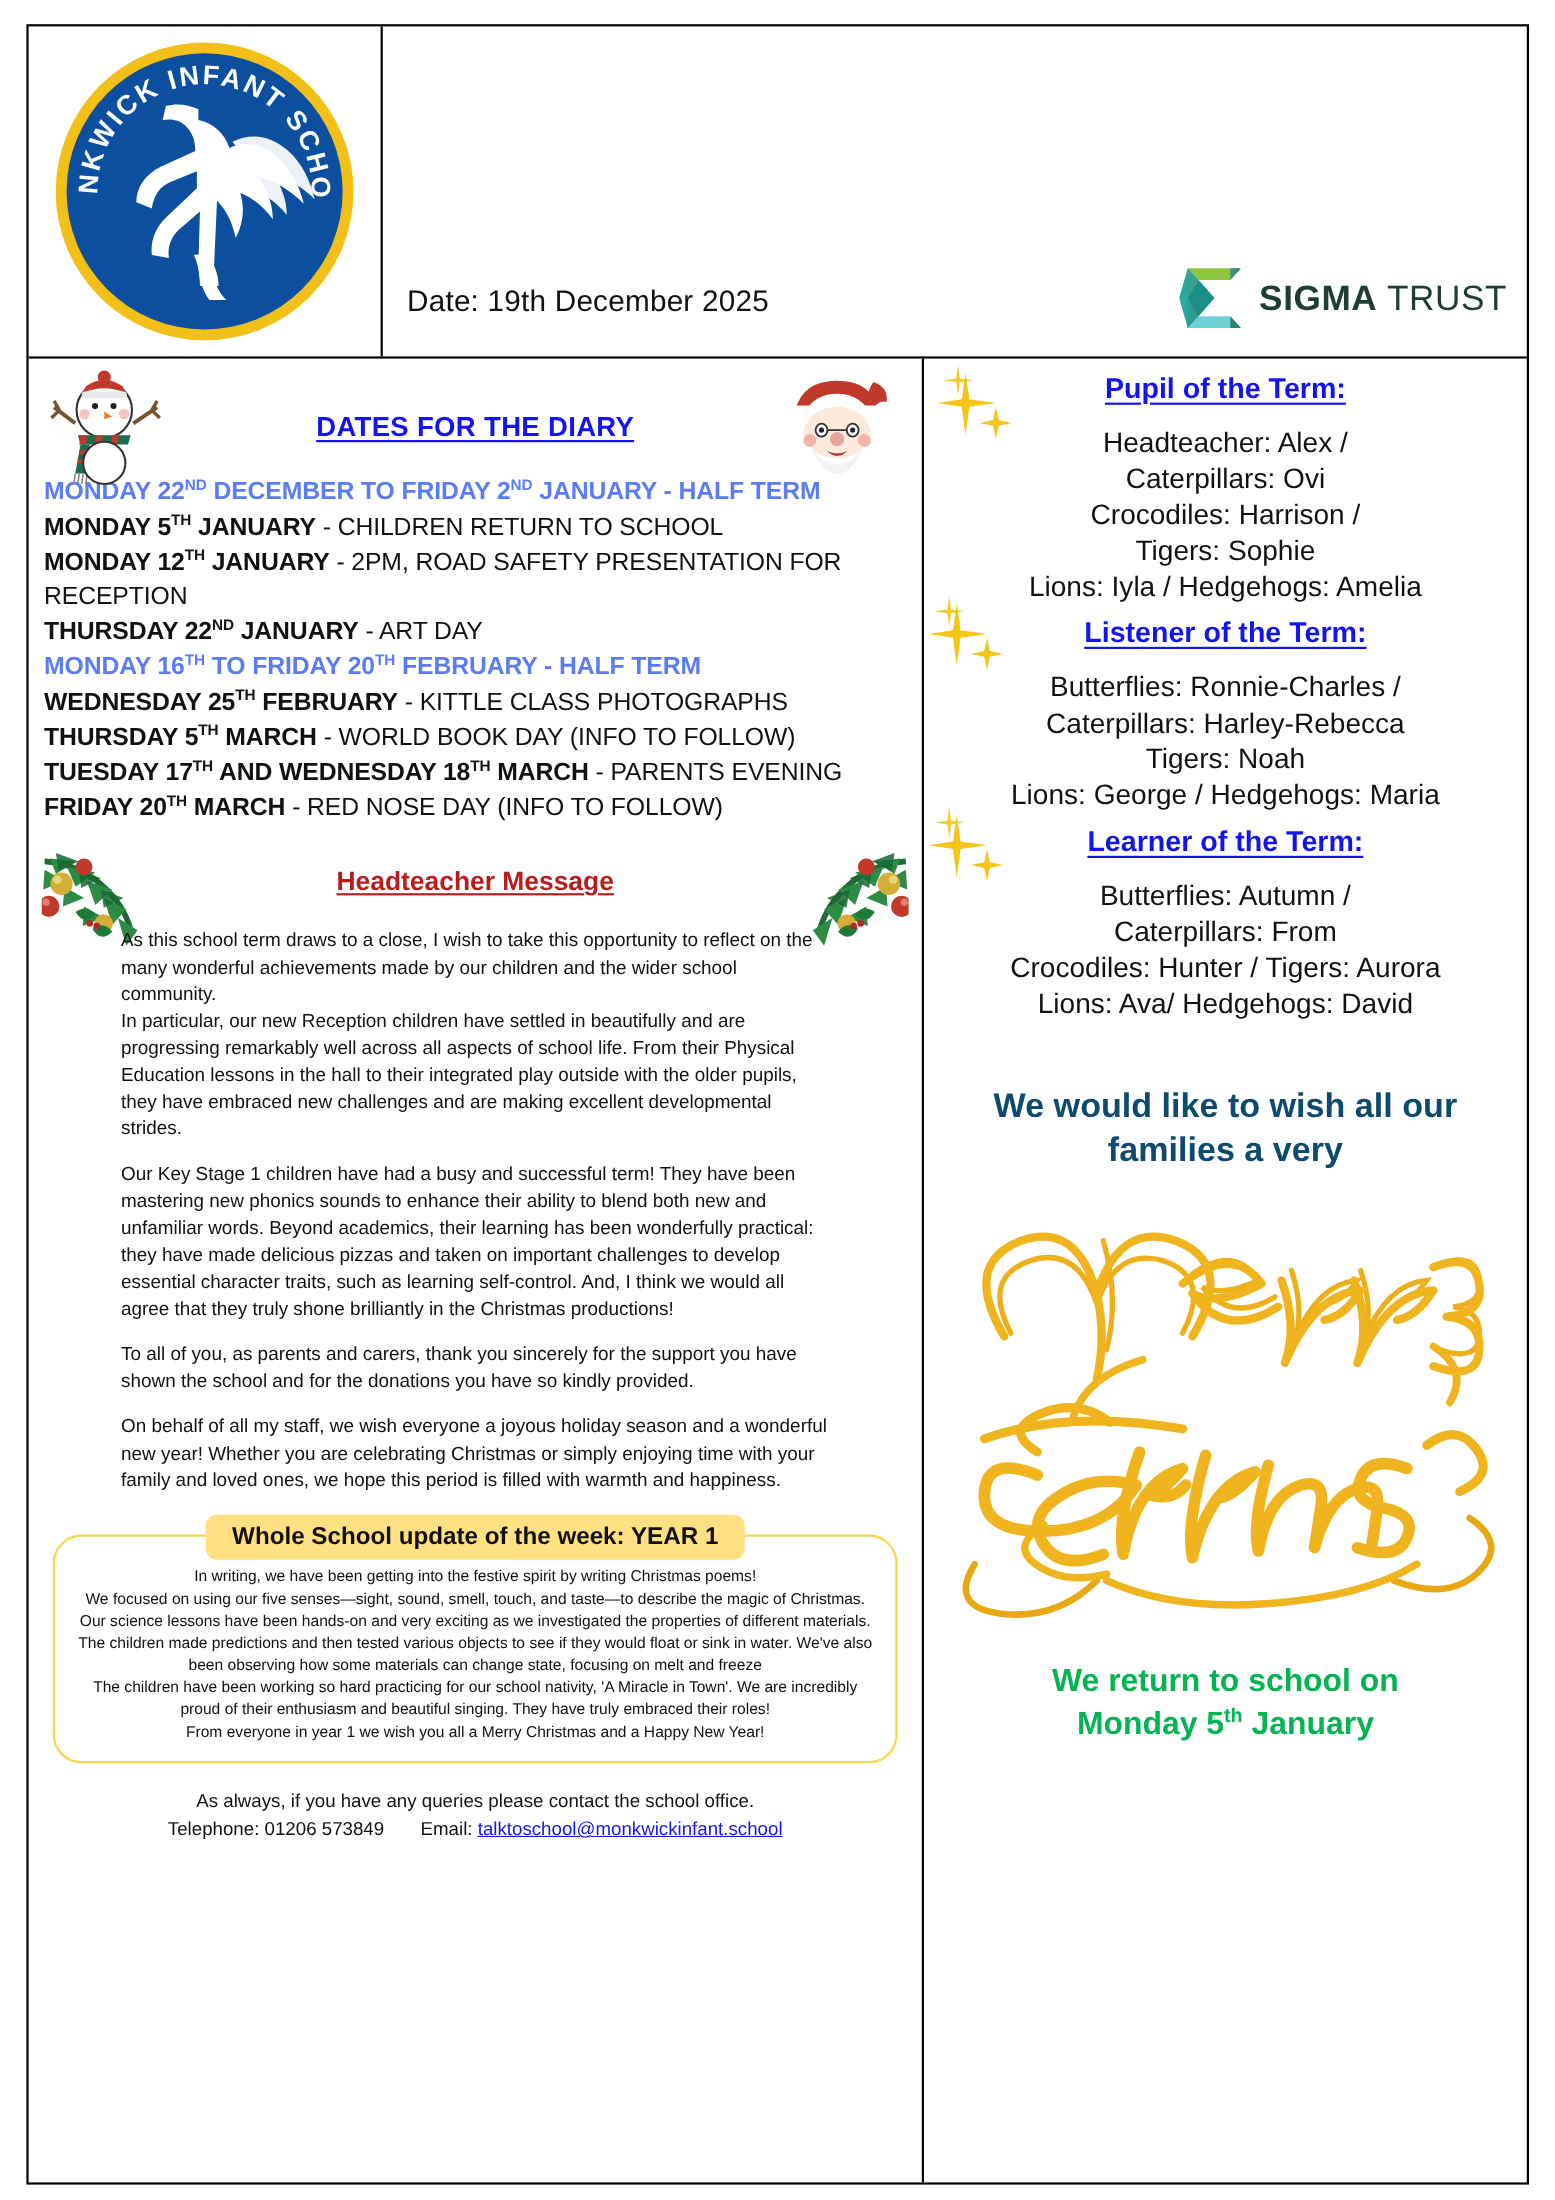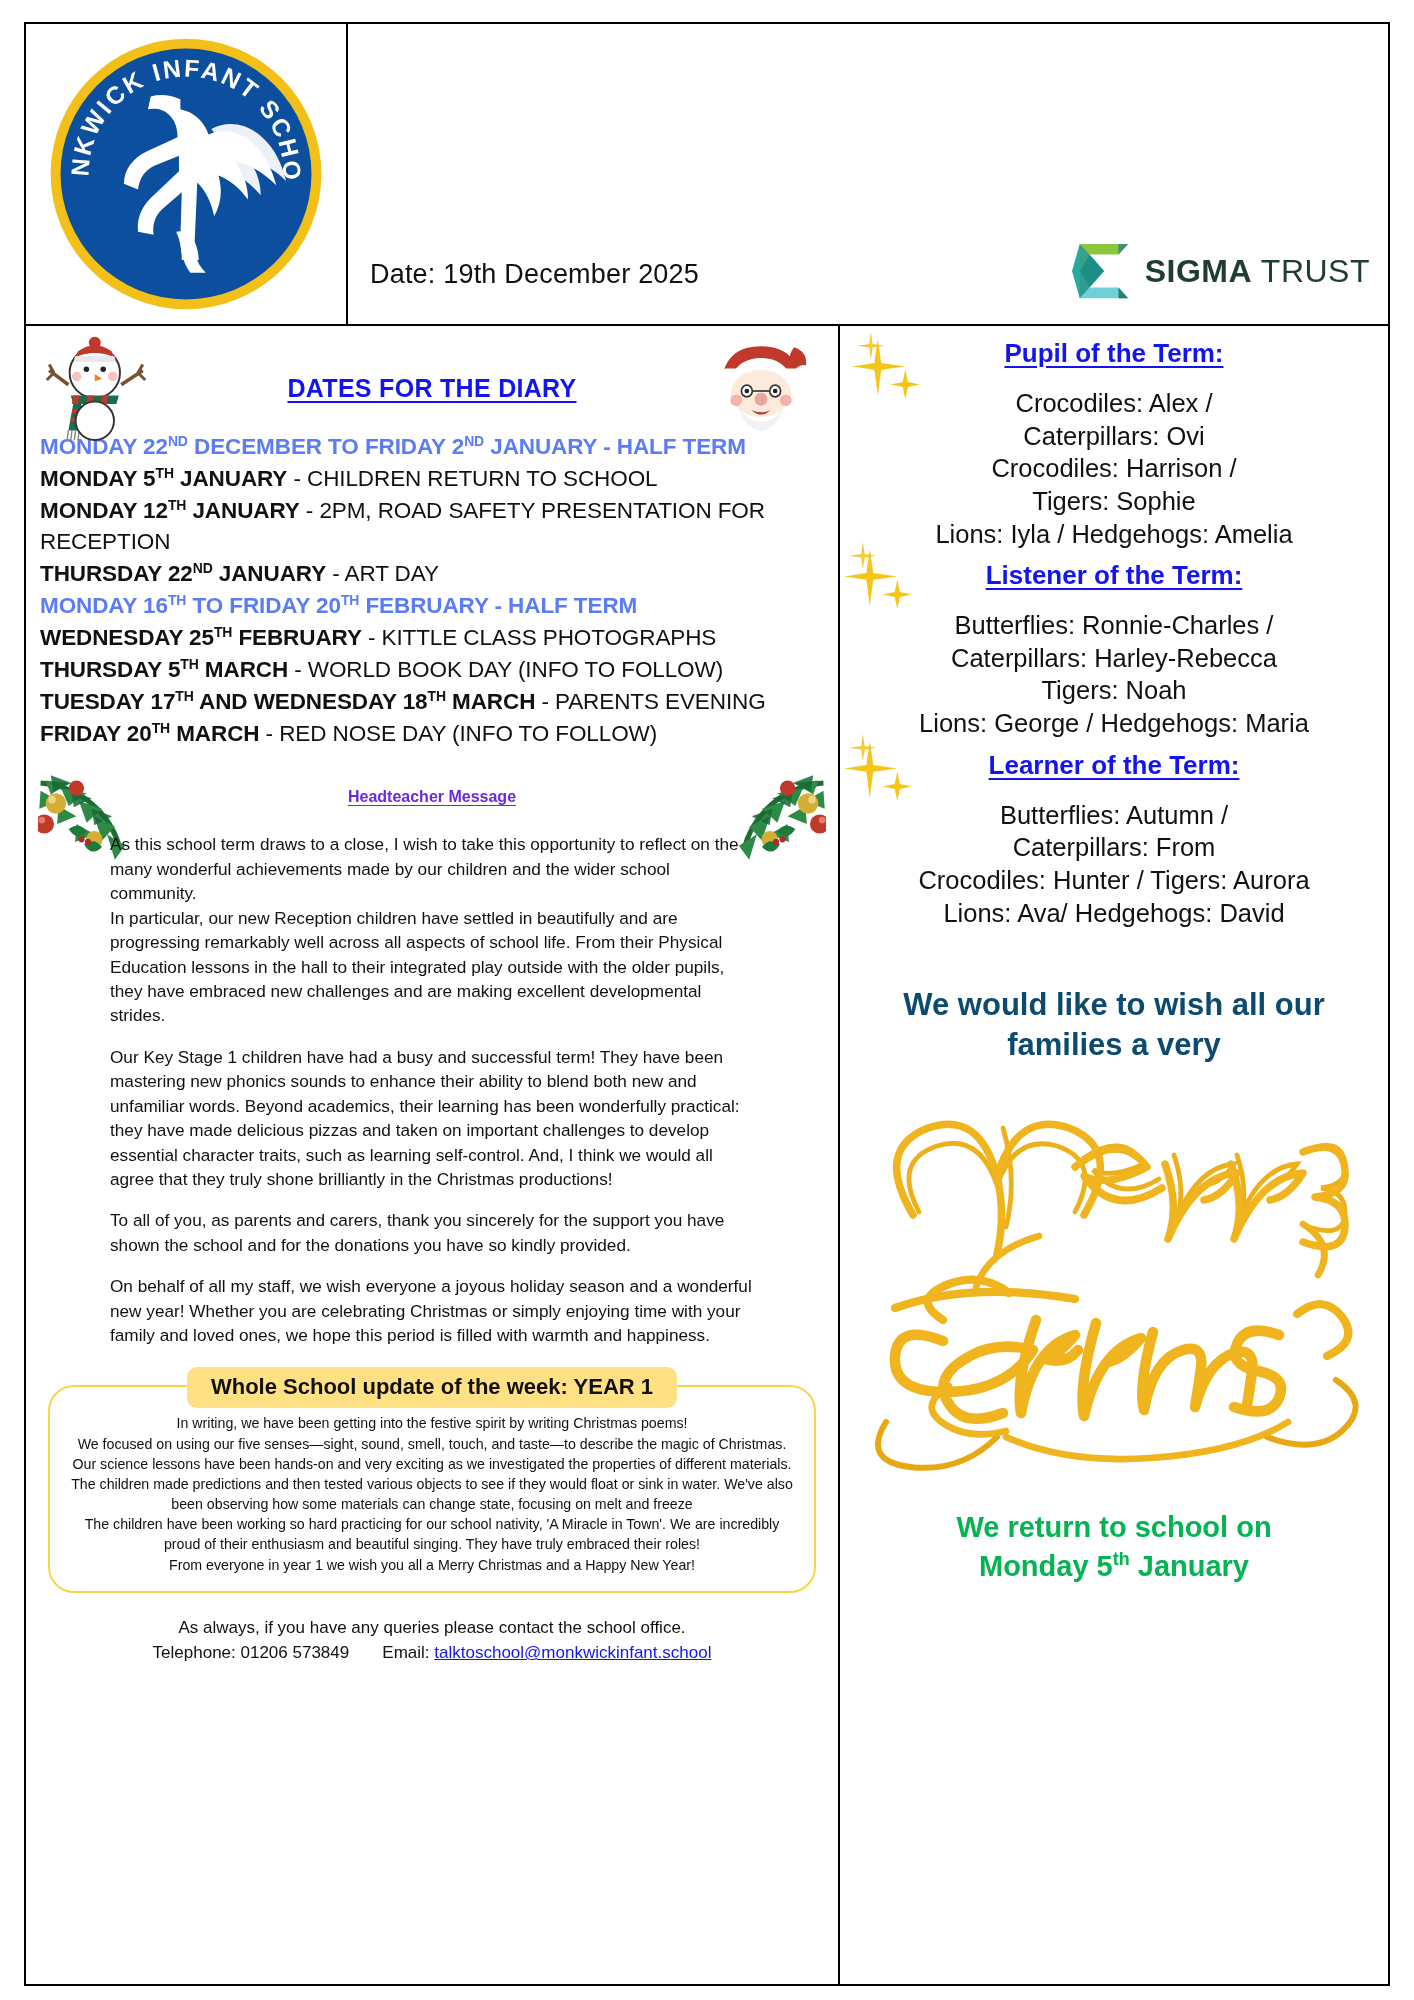--- a/index.html
+++ b/index.html
@@ -93,22 +93,22 @@
   sup { font-size: .62em; vertical-align: super; line-height: 0; }
 
   .snowman { position: absolute; left: 16px; top: 6px; width: 120px; height: 120px; z-index: 2; }
   .santa { position: absolute; right: 18px; top: 6px; width: 118px; height: 118px; z-index: 2; }
 
   
   .ht-wrap { margin-top: 38px; position: relative; }
   .garland-l { position: absolute; left: -2px; top: -16px; width: 128px; height: 104px; }
   .garland-r { position: absolute; right: -2px; top: -16px; width: 128px; height: 104px; }
   .ht-head {
-    text-align: center; color: #6d28d9; font-weight: 700;
-    font-size: 16px; text-decoration: underline; text-underline-offset: 3px;
+    text-align: center; color: #b91c1c; font-weight: 700;
+    font-size: 24px; text-decoration: underline; text-underline-offset: 3px;
     margin-bottom: 26px; position: relative; z-index: 3;
   }
   .ht-body {
     font-size: 17.2px; line-height: 1.42; padding: 0 70px 0 70px;
     position: relative; z-index: 3;
   }
   .ht-body p { margin-bottom: 17px; }
   .ht-body p:last-child { margin-bottom: 0; }
   .ht-body p.tight { margin-bottom: 0; }
   .sign { position: relative; margin-top: 14px; padding: 0 70px; z-index: 3; }
@@ -368,21 +368,21 @@
     <div class="col-right">
       <div id="awards">
             <div class="award">
               <svg class="sparkle sp-a" viewBox="0 0 100 100">
                 <path d="M30 8 L34 36 L62 40 L34 44 L30 74 L26 44 L0 40 L26 36 Z" fill="#f5c518"></path>
                 <path d="M62 44 L65 58 L79 61 L65 64 L62 78 L59 64 L45 61 L59 58 Z" fill="#f5c518"></path>
                 <path d="M22 0 L24 14 L38 16 L24 18 L22 32 L20 18 L6 16 L20 14 Z" fill="#f5c518" opacity=".9"></path>
               </svg>
               <div class="award-head">Pupil of the Term: </div>
               <div class="award-lines">
-                <div>Crocodiles: Alex /</div>
+                <div>Headteacher: Alex /</div>
                 <div>Caterpillars: Ovi</div>
                 <div>Crocodiles: Harrison /</div>
                 <div>Tigers: Sophie</div>
                 <div>Lions: Iyla / Hedgehogs: Amelia</div>
               </div>
             </div>
             <div class="award">
               <svg class="sparkle sp-b" viewBox="0 0 100 100">
                 <path d="M30 8 L34 36 L62 40 L34 44 L30 74 L26 44 L0 40 L26 36 Z" fill="#f5c518"></path>
                 <path d="M62 44 L65 58 L79 61 L65 64 L62 78 L59 64 L45 61 L59 58 Z" fill="#f5c518"></path>

